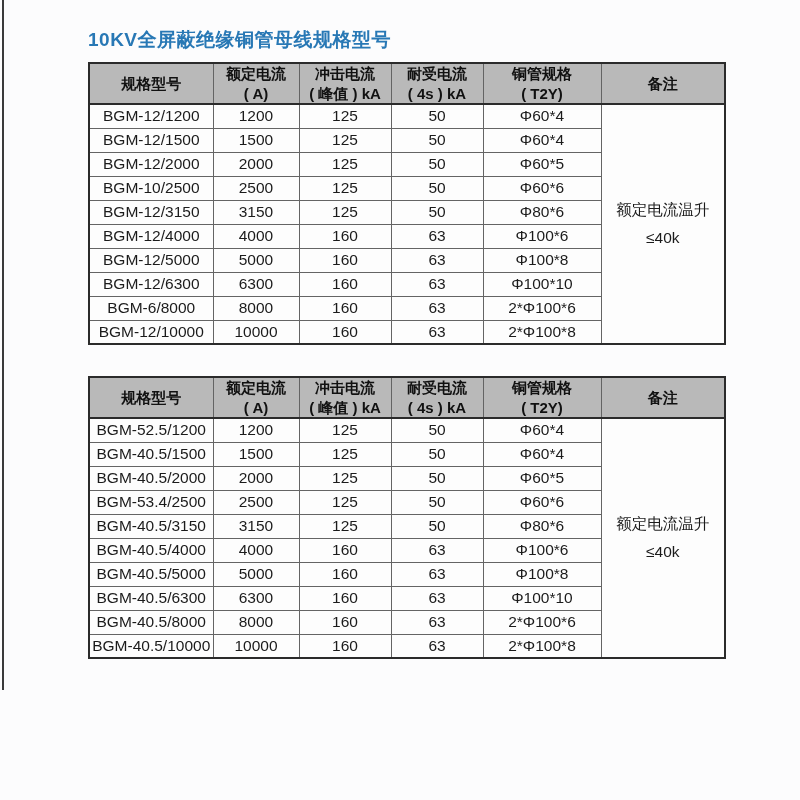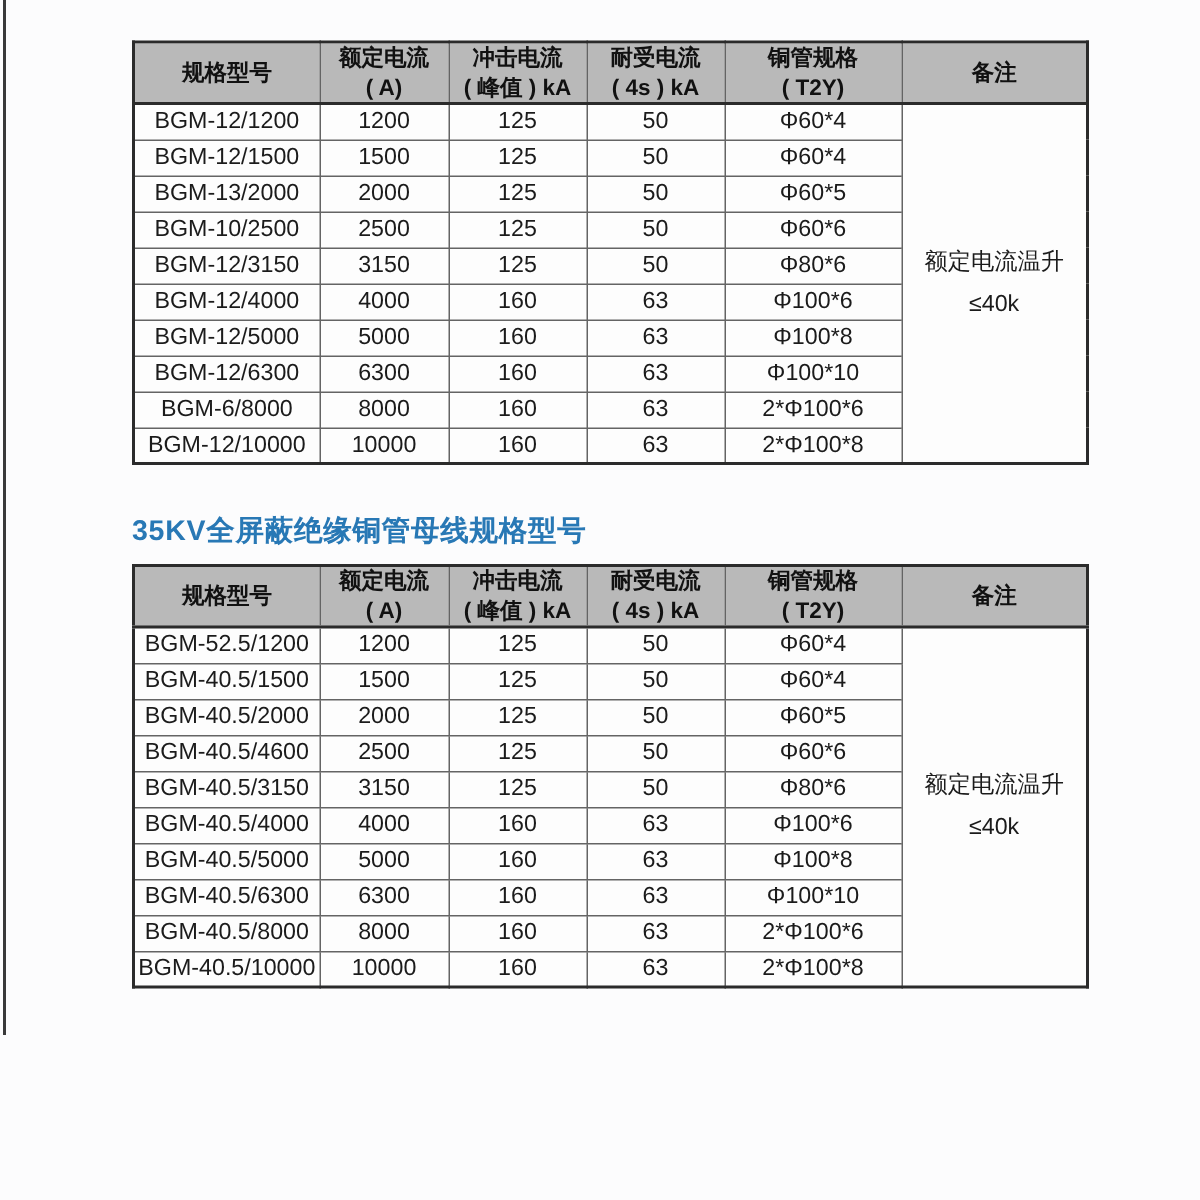--- a/index.html
+++ b/index.html
@@ -70,20 +70,21 @@
 </style>
 </head>
 <body>
 
 <div class="page">
   <div class="left-edge-line"></div>
 
   <div class="content">
 
     <div class="section">
+      <div class="section-title">10KV全屏蔽绝缘铜管母线规格型号</div>
       <table class="spec-table">
         <colgroup>
           <col style="width:124px">
             <col style="width:86px">
             <col style="width:92px">
           <col style="width:92px">
             <col style="width:118px">
             <col style="width:124px">
         </colgroup>
         <thead>
@@ -125,21 +126,21 @@
               </td>
             </tr>
             <tr>
               <td>BGM-12/1500</td>
               <td>1500</td>
               <td>125</td>
               <td>50</td>
               <td>Φ60*4</td>
             </tr>
             <tr>
-              <td>BGM-13/2000</td>
+              <td>BGM-12/2000</td>
               <td>2000</td>
               <td>125</td>
               <td>50</td>
               <td>Φ60*5</td>
             </tr>
             <tr>
               <td>BGM-10/2500</td>
               <td>2500</td>
               <td>125</td>
               <td>50</td>
@@ -185,21 +186,20 @@
               <td>10000</td>
               <td>160</td>
               <td>63</td>
               <td>2*Φ100*8</td>
             </tr>
           </tbody>
       </table>
     </div>
 
     <div class="section">
-      <div class="section-title">35KV全屏蔽绝缘铜管母线规格型号</div>
       <table class="spec-table">
         <colgroup>
           <col style="width:124px">
             <col style="width:86px">
             <col style="width:92px">
           <col style="width:92px">
             <col style="width:118px">
             <col style="width:124px">
         </colgroup>
         <thead>
@@ -248,21 +248,21 @@
               <td>Φ60*4</td>
             </tr>
             <tr>
               <td>BGM-40.5/2000</td>
               <td>2000</td>
               <td>125</td>
               <td>50</td>
               <td>Φ60*5</td>
             </tr>
             <tr>
-              <td>BGM-40.5/4600</td>
+              <td>BGM-53.4/2500</td>
               <td>2500</td>
               <td>125</td>
               <td>50</td>
               <td>Φ60*6</td>
             </tr>
             <tr>
               <td>BGM-40.5/3150</td>
               <td>3150</td>
               <td>125</td>
               <td>50</td>

